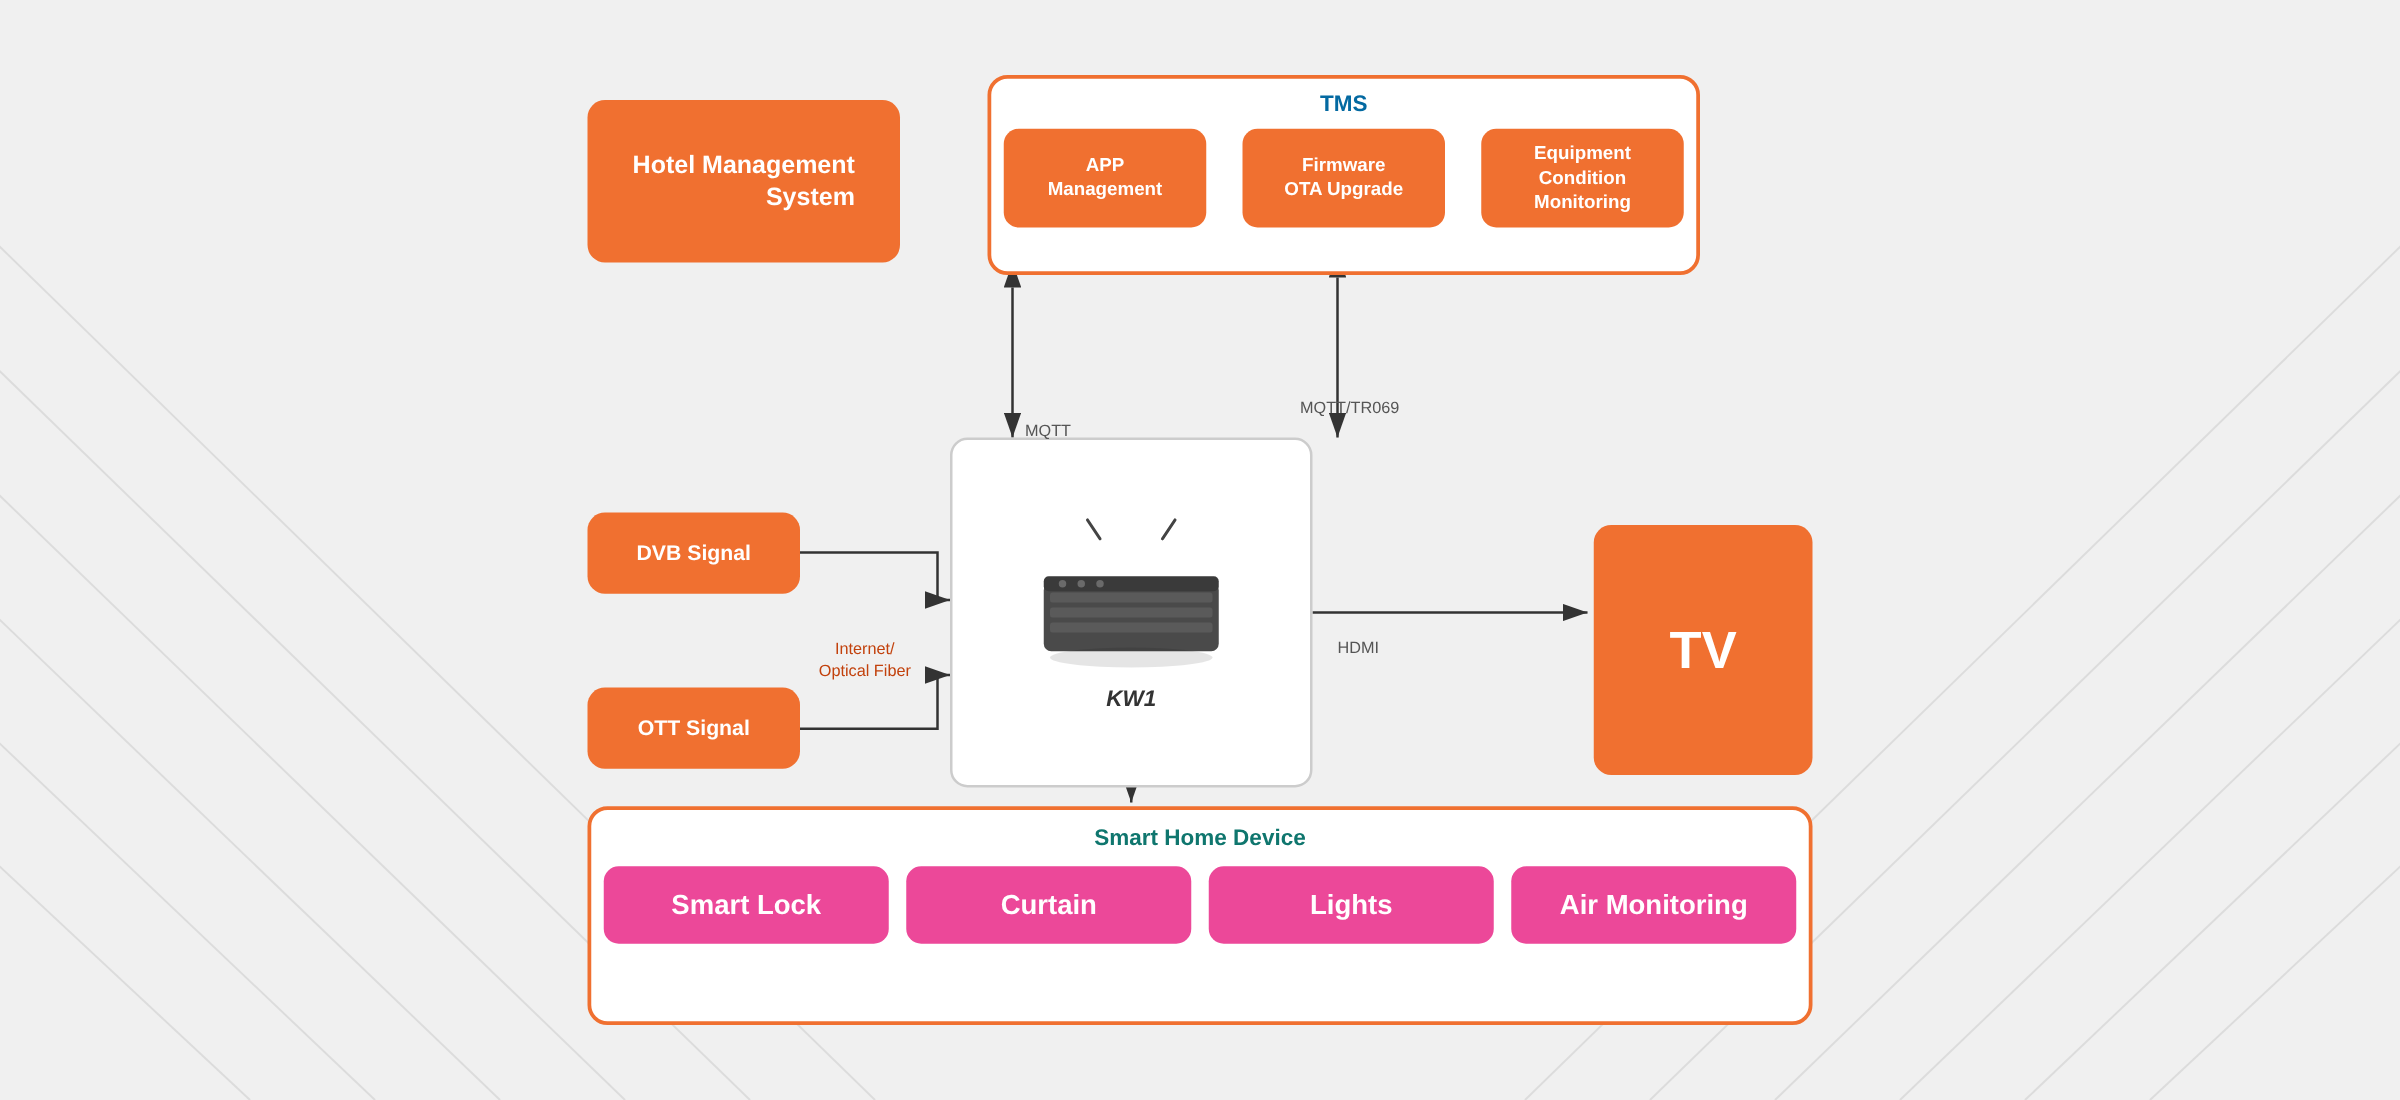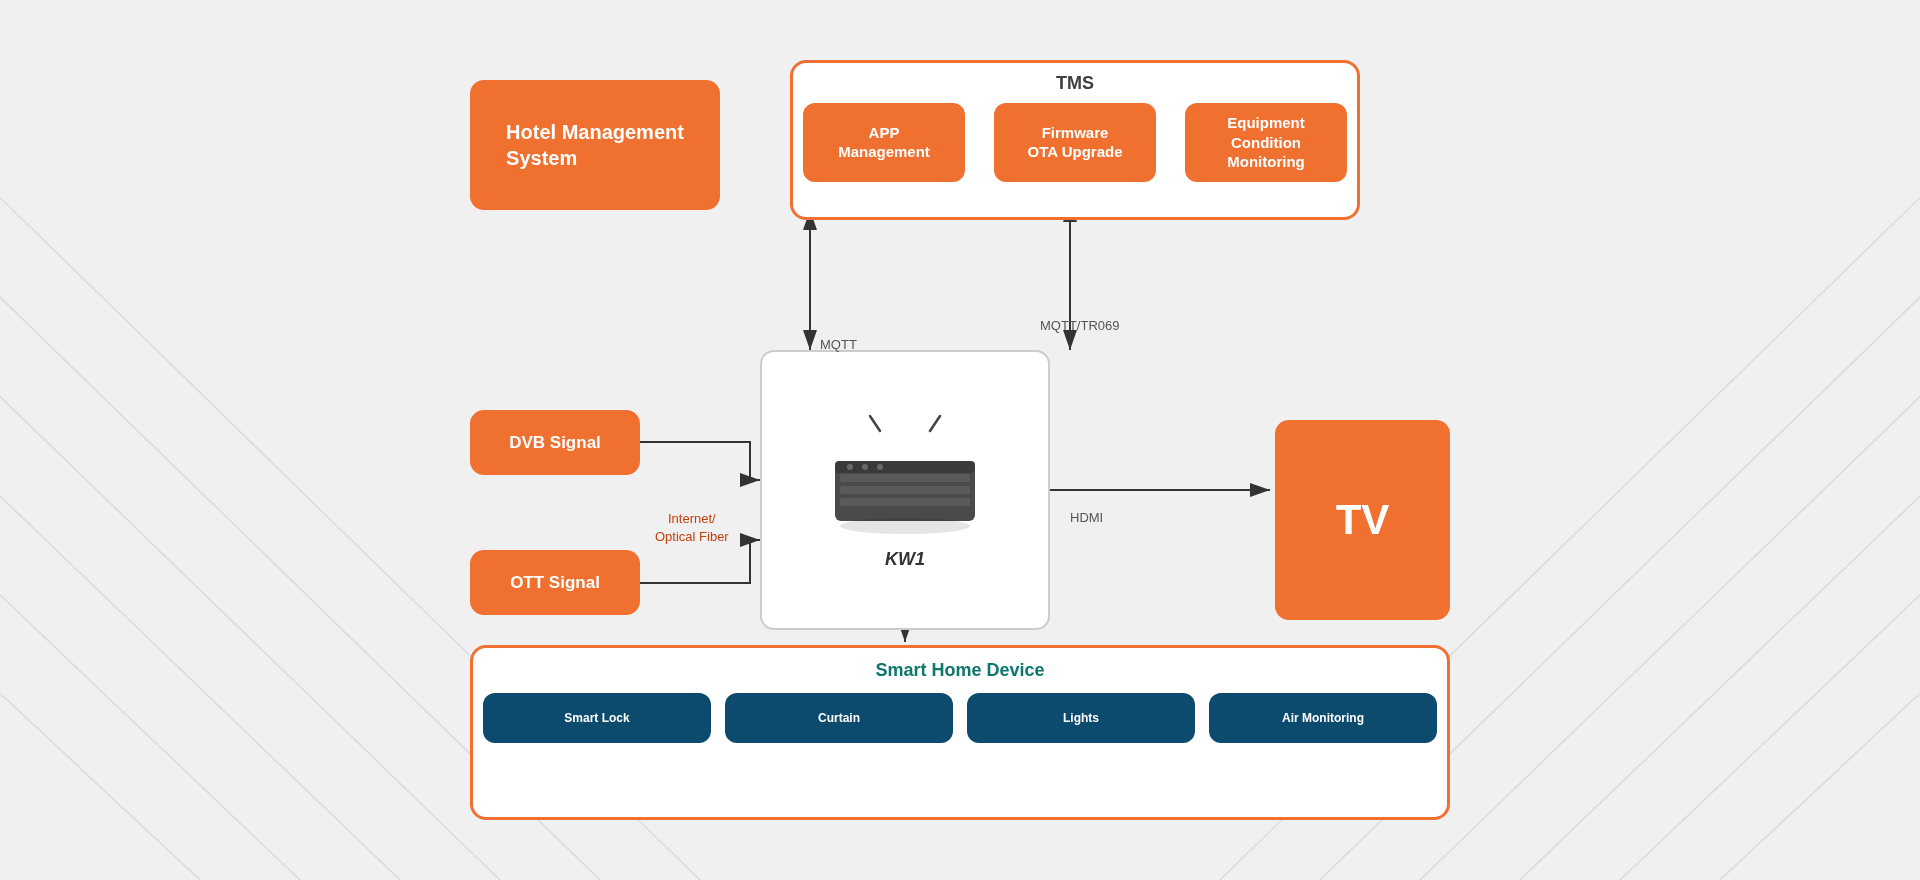--- a/index.html
+++ b/index.html
@@ -43,21 +43,21 @@
 
     
     .box {
       background: #F07030;
       border-radius: 14px;
       color: white;
       font-weight: bold;
       display: flex;
       align-items: center;
       justify-content: center;
-      text-align: left;
+      text-align: right;
       position: absolute;
     }
 
     
     .tms-container {
       position: absolute;
       top: 0;
       left: 320px;
       width: 570px;
       height: 160px;
@@ -66,21 +66,21 @@
       background: white;
     }
 
     .tms-label {
       position: absolute;
       top: 10px;
       left: 50%;
       transform: translateX(-50%);
       font-size: 18px;
       font-weight: bold;
-      color: #404040;
+      color: #0369a1;
     }
 
     .tms-boxes {
       position: absolute;
       top: 40px;
       left: 10px;
       right: 10px;
       display: flex;
       gap: 29px;
       justify-content: center;
@@ -196,25 +196,25 @@
       position: absolute;
       top: 45px;
       left: 10px;
       right: 10px;
       display: flex;
       gap: 14px;
       justify-content: center;
     }
 
     .smart-home-box {
-      background: #0c4a6e;
+      background: #ec4899;
       border-radius: 12px;
       color: white;
       font-weight: bold;
-      font-size: 12px;
+      font-size: 22px;
       text-align: center;
       padding: 18px 28px;
       flex: 1;
       display: flex;
       align-items: center;
       justify-content: center;
     }
 
     
     .arrows-svg {

